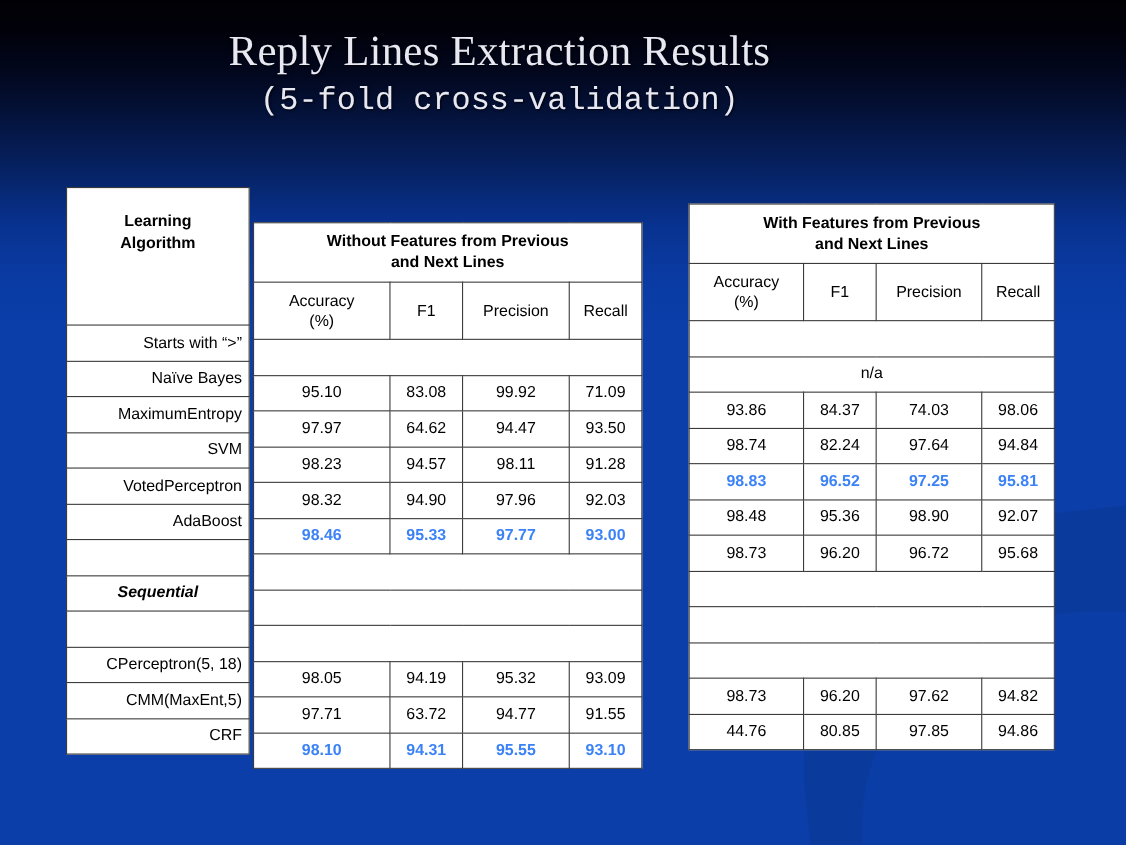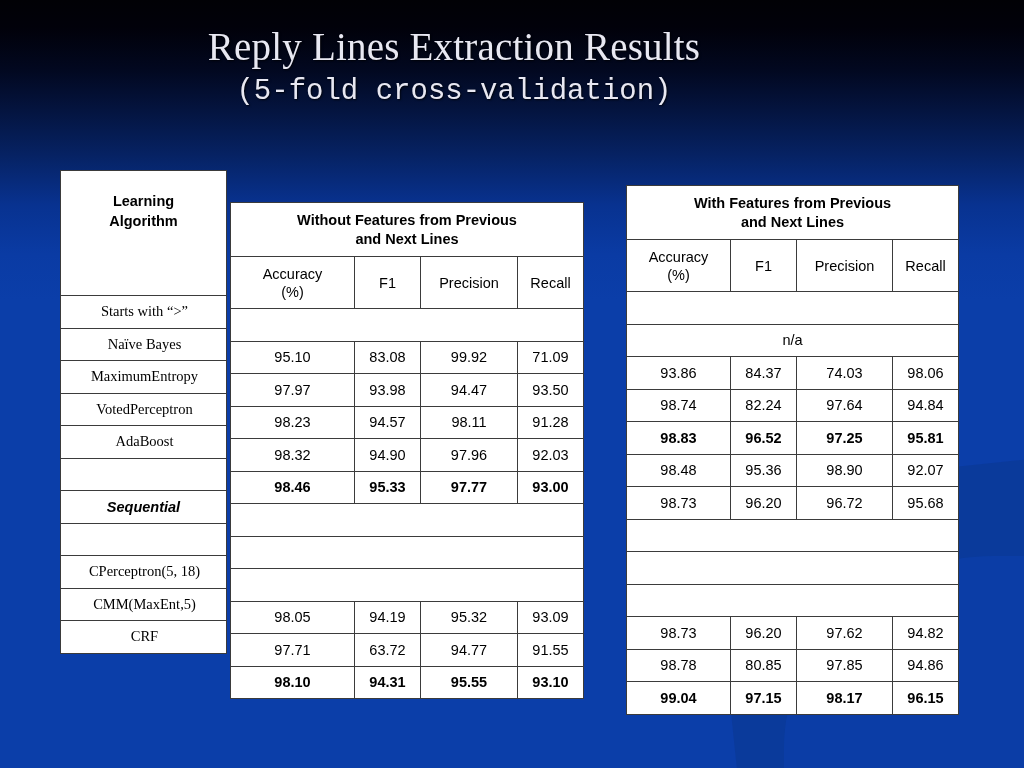--- a/index.html
+++ b/index.html
@@ -109,21 +109,21 @@
     font-weight: bold;
     vertical-align: top;
     padding-top: 20px;
     line-height: 20px;
   }
   #algo-table td.section {
     font-weight: bold;
     font-style: italic;
     text-align: center;
   }
-  #algo-table td.name { text-align: center; padding-left: 8px; font-family: Liberation Serif, serif; }
+  #algo-table td.name { text-align: right; padding-left: 8px; }
   #algo-table td.blank { }
 
   
   .metrics { }
   .metrics td.grouphead {
     text-align: center;
     font-weight: bold;
     height: 53px;
     line-height: 19px;
     vertical-align: middle;
@@ -134,21 +134,21 @@
     height: 51px;
     line-height: 18px;
     vertical-align: middle;
     white-space: normal;
   }
   .metrics td.val {
     text-align: center;
     height: 31.5px;
   }
   .metrics td.hl {
-    color: #000000;
+    color: #3b82f6;
     font-weight: bold;
   }
   .metrics td.na {
     text-align: center;
     height: 31.5px;
   }
   .metrics td.span {
     height: 31.5px;
   }
 
@@ -173,20 +173,23 @@
           <td class="head">Learning<br>Algorithm</td>
         </tr>
         <tr>
           <td class="name">Starts with “&gt;”</td>
         </tr>
         <tr>
           <td class="name">Naïve Bayes</td>
         </tr>
         <tr>
           <td class="name">MaximumEntropy</td>
+        </tr>
+        <tr>
+          <td class="name">SVM</td>
         </tr>
         <tr>
           <td class="name">VotedPerceptron</td>
         </tr>
         <tr>
           <td class="name">AdaBoost</td>
         </tr>
         <tr>
           <td class="blank"></td>
         </tr>
@@ -229,21 +232,21 @@
           <td class="span" colspan="4"></td>
         </tr>
         <tr>
           <td class="val">95.10</td>
           <td class="val">83.08</td>
           <td class="val">99.92</td>
           <td class="val">71.09</td>
         </tr>
         <tr>
           <td class="val">97.97</td>
-          <td class="val">93.98</td>
+          <td class="val">64.62</td>
           <td class="val">94.47</td>
           <td class="val">93.50</td>
         </tr>
         <tr>
           <td class="val">98.23</td>
           <td class="val">94.57</td>
           <td class="val">98.11</td>
           <td class="val">91.28</td>
         </tr>
         <tr>
@@ -350,26 +353,20 @@
         <tr>
           <td class="span" colspan="4"></td>
         </tr>
         <tr>
           <td class="val">98.73</td>
           <td class="val">96.20</td>
           <td class="val">97.62</td>
           <td class="val">94.82</td>
         </tr>
         <tr>
-          <td class="val">98.78</td>
+          <td class="val">44.76</td>
           <td class="val">80.85</td>
           <td class="val">97.85</td>
           <td class="val">94.86</td>
         </tr>
-        <tr>
-          <td class="val hl">99.04</td>
-          <td class="val hl">97.15</td>
-          <td class="val hl">98.17</td>
-          <td class="val hl">96.15</td>
-        </tr>
       </tbody>
   </table>
 </div>
 
 </body></html>

